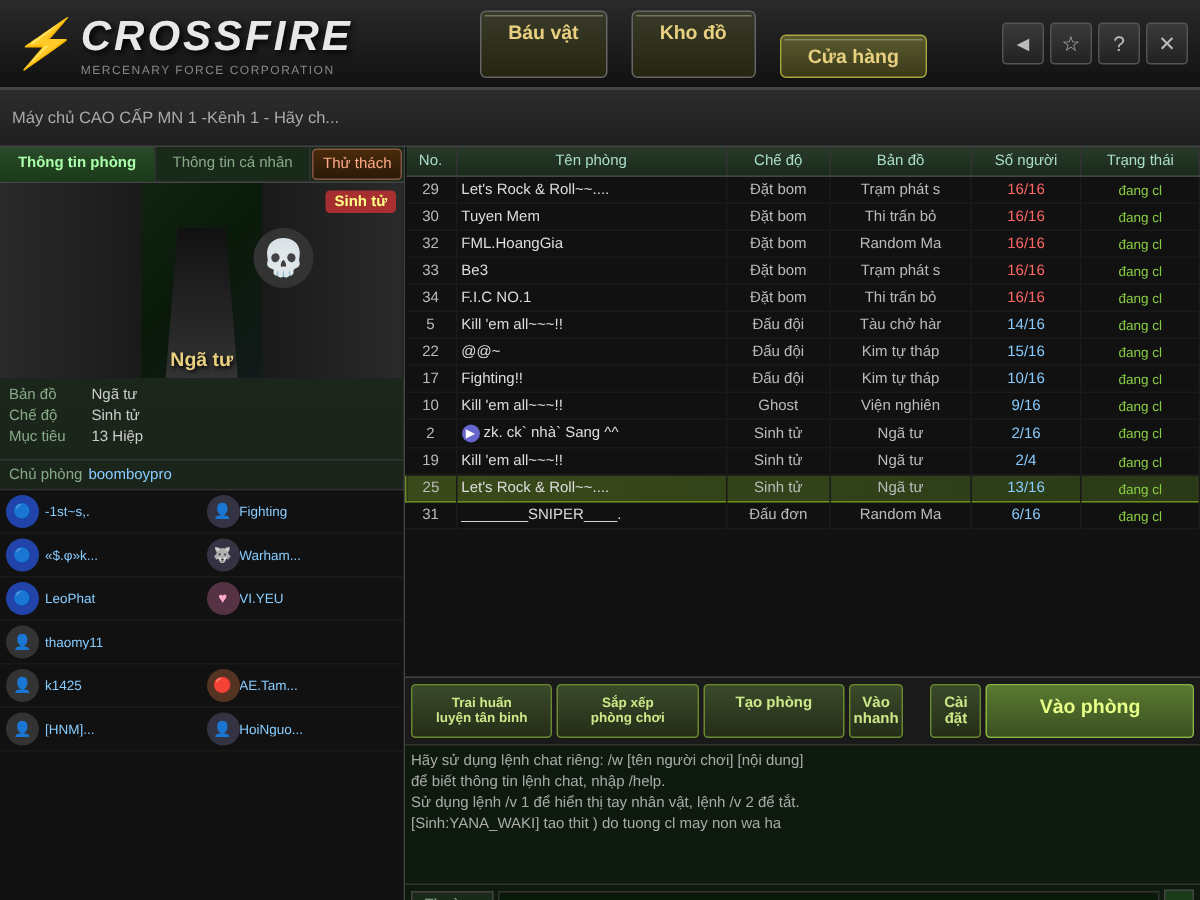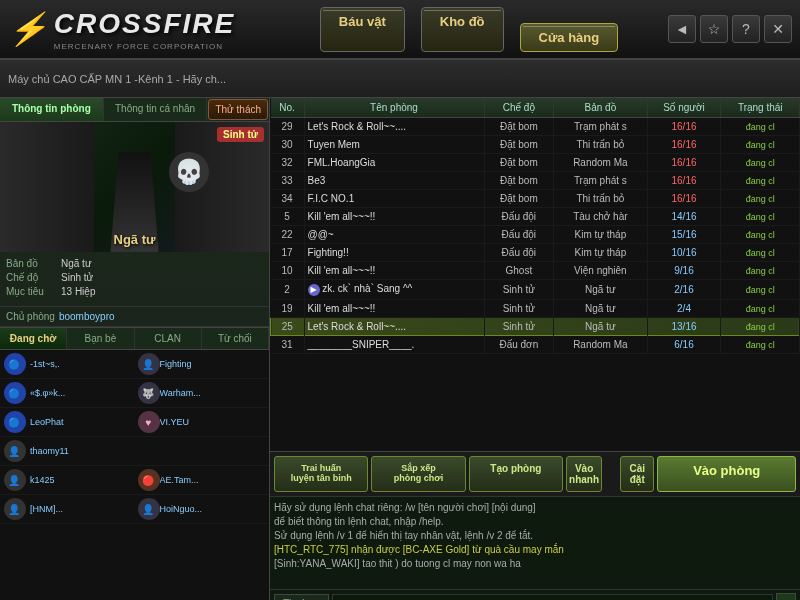--- a/index.html
+++ b/index.html
@@ -545,26 +545,20 @@
         <span class="info-label">Mục tiêu</span>
         <span class="info-value">13 Hiệp</span>
       </div>
     </div>
 
     <div id="room-host">
       <span class="host-label">Chủ phòng</span>
       <span class="host-name">boomboypro</span>
     </div>
 
-    <div id="social-tabs">
-      <div class="social-tab active">Đang chờ</div>
-      <div class="social-tab">Bạn bè</div>
-      <div class="social-tab">CLAN</div>
-      <div class="social-tab">Từ chối</div>
-    </div>
 
     <div id="friends-list">
 
       <div class="friend-item">
         <div class="friend-avatar" style="background:#2244aa;color:#88aaff;">🔵</div>
         <div class="friend-info">
           <span class="friend-name">-1st~s,.</span>
         </div>
         <div class="friend-icon" style="background:#334;">👤</div>
         <div class="friend-info">
@@ -762,21 +756,20 @@
         </div>
       </div>
       <div class="action-btn primary" style="flex:1.5;">Vào phòng</div>
     </div>
 
     <div id="chat-area">
       <div id="chat-messages">
         <div class="chat-line">Hãy sử dụng lệnh chat riêng: /w [tên người chơi] [nội dung]</div>
         <div class="chat-line">để biết thông tin lệnh chat, nhập /help.</div>
         <div class="chat-line">Sử dụng lệnh /v 1 để hiển thị tay nhân vật, lệnh /v 2 để tắt.</div>
-        <div class="chat-line chat-system">[HTC_RTC_775] nhận được [BC-AXE Gold] từ quà cầu may mắn</div>
         <div class="chat-line">[Sinh:YANA_WAKI] tao thit ) do tuong cl may non wa ha</div>
       </div>
       <div id="chat-input-row">
         <select class="chat-type-select">
           <option>Thường</option>
         </select>
         <input class="chat-input" type="text" style="">
         <div class="chat-scroll-btn">▲</div>
       </div>
     </div>

